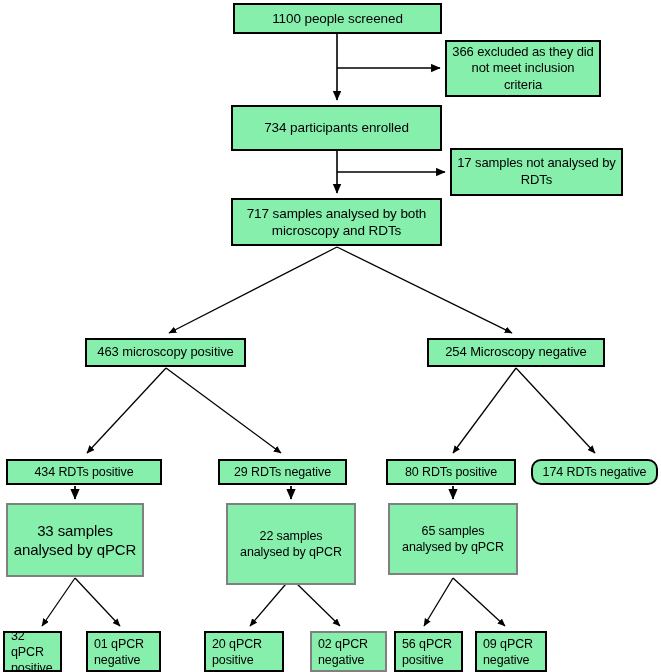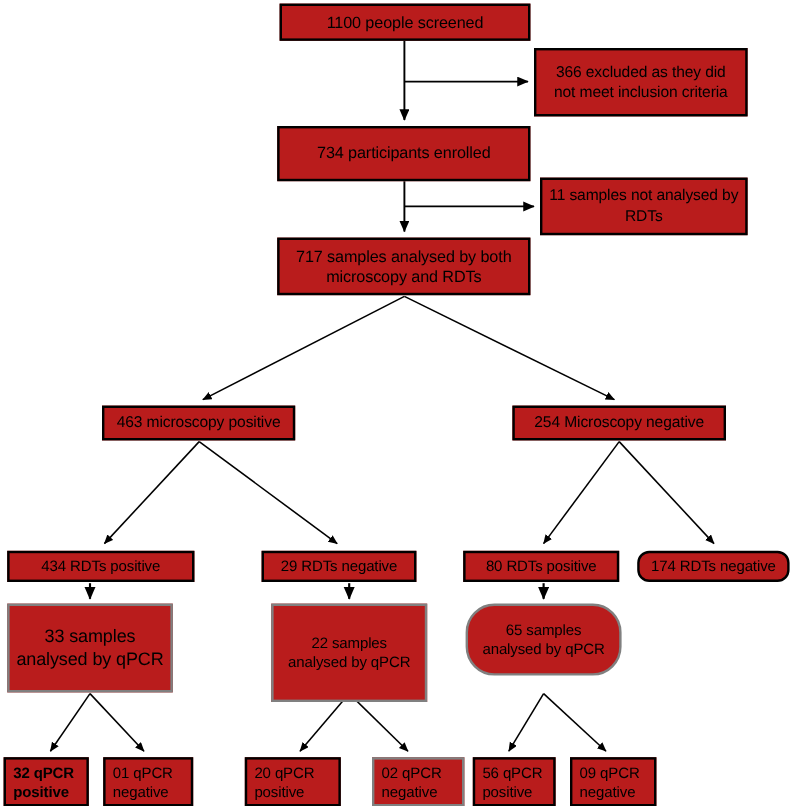--- a/index.html
+++ b/index.html
@@ -21,21 +21,21 @@
     position: absolute;
     left: 0;
     top: 0;
     width: 661px;
     height: 672px;
     pointer-events: none;
   }
   .node {
     position: absolute;
     box-sizing: border-box;
-    background: #b91c1c;
+    background: #86efac;
     border: 2px solid #000000;
     display: flex;
     align-items: center;
     justify-content: center;
     text-align: center;
     line-height: 1.28;
     color: #000000;
     font-family: "Liberation Sans", sans-serif;
     letter-spacing: -0.1px;
   }
@@ -84,29 +84,29 @@
         <path d="M 291 578 L 250 626" fill="none" stroke="#000000" stroke-width="1.3" marker-end="url(#arrowhead)"></path>
         <path d="M 291 578 L 340 626" fill="none" stroke="#000000" stroke-width="1.3" marker-end="url(#arrowhead)"></path>
         <path d="M 453 578 L 424 626" fill="none" stroke="#000000" stroke-width="1.3" marker-end="url(#arrowhead)"></path>
         <path d="M 453 578 L 505 626" fill="none" stroke="#000000" stroke-width="1.3" marker-end="url(#arrowhead)"></path>
       </g>
   </svg>
   <div id="node-layer">
       <div class="node" style="left: 233px; top: 3px; width: 209px; height: 31px; font-size: 13.5px;">
         <span class="label">1100 people screened</span>
       </div>
-      <div class="node" style="left: 445px; top: 40px; width: 178px; height: 57px; font-size: 13px;">
+      <div class="node" style="left: 445px; top: 40px; width: 156px; height: 57px; font-size: 13px;">
         <span class="label">366 excluded as they did
 not meet inclusion criteria</span>
       </div>
       <div class="node" style="left: 231px; top: 105px; width: 211px; height: 46px; font-size: 13.5px;">
         <span class="label">734 participants enrolled</span>
       </div>
       <div class="node" style="left: 450px; top: 148px; width: 173px; height: 48px; font-size: 13px;">
-        <span class="label">11 samples not analysed by
+        <span class="label">17 samples not analysed by
 RDTs</span>
       </div>
       <div class="node" style="left: 231px; top: 198px; width: 211px; height: 48px; font-size: 13.5px;">
         <span class="label">717 samples analysed by both
 microscopy and RDTs</span>
       </div>
       <div class="node" style="left: 85px; top: 338px; width: 161px; height: 29px; font-size: 13px;">
         <span class="label">463 microscopy positive</span>
       </div>
       <div class="node" style="left: 427px; top: 338px; width: 178px; height: 29px; font-size: 13px; align-items: center;">
@@ -125,25 +125,25 @@
         <span class="label">174 RDTs negative</span>
       </div>
       <div class="node gray" style="left: 6px; top: 503px; width: 138px; height: 74px; font-size: 15px;">
         <span class="label">33 samples
 analysed by qPCR</span>
       </div>
       <div class="node gray" style="left: 226px; top: 503px; width: 130px; height: 82px; font-size: 12.5px;">
         <span class="label">22 samples
 analysed by qPCR</span>
       </div>
-      <div class="node gray" style="left: 388px; top: 503px; width: 130px; height: 60px; font-size: 12.5px; border-radius: 24px;">
+      <div class="node gray" style="left: 388px; top: 503px; width: 130px; height: 72px; font-size: 12.5px;">
         <span class="label">65 samples
 analysed by qPCR</span>
       </div>
-      <div class="node leaf" style="left: 3px; top: 631px; width: 71px; height: 41px; font-size: 12.5px; font-weight: bold;">
+      <div class="node leaf" style="left: 3px; top: 631px; width: 59px; height: 41px; font-size: 12.5px;">
         <span class="label">32 qPCR
 positive</span>
       </div>
       <div class="node leaf" style="left: 86px; top: 631px; width: 75px; height: 41px; font-size: 12.5px;">
         <span class="label">01 qPCR
 negative</span>
       </div>
       <div class="node leaf" style="left: 204px; top: 631px; width: 80px; height: 41px; font-size: 12.5px;">
         <span class="label">20 qPCR
 positive</span>

